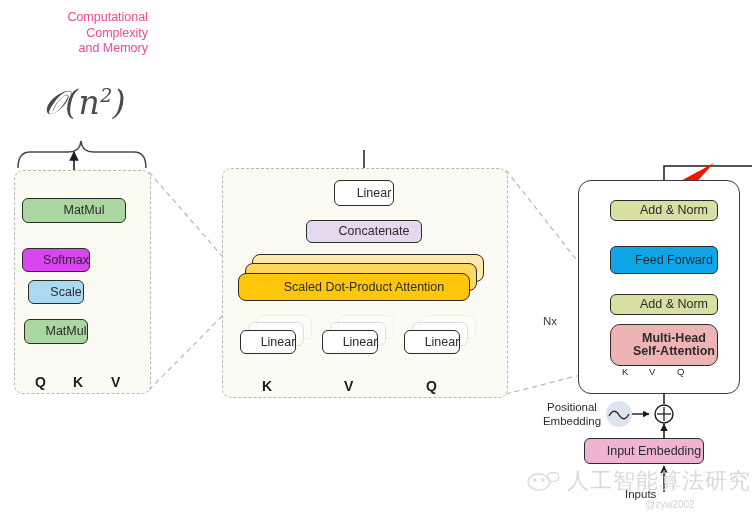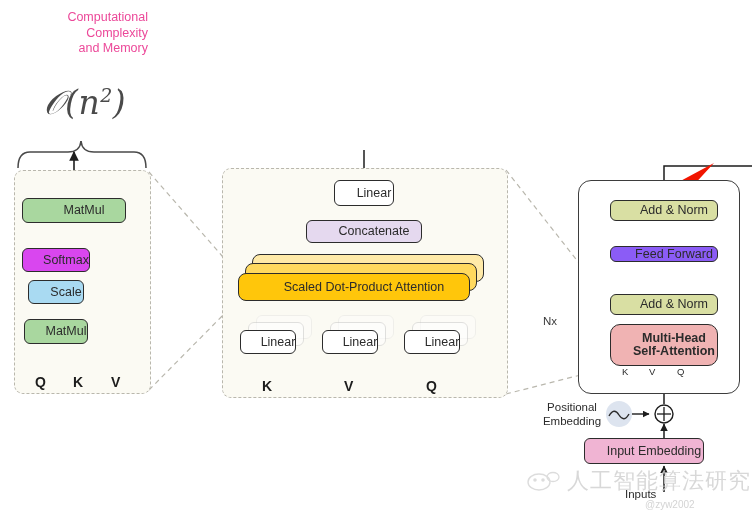--- a/index.html
+++ b/index.html
@@ -63,21 +63,21 @@
   .lin-in{width:56px;height:24px;background:#fff;}
   #n-lin-k{left:240px;top:330px;}
   #n-lin-v{left:322px;top:330px;}
   #n-lin-q{left:404px;top:330px;}
   #n-lin-k-g1{left:248px;top:322px;}   #n-lin-k-g2{left:256px;top:315px;}
   #n-lin-v-g1{left:330px;top:322px;}   #n-lin-v-g2{left:338px;top:315px;}
   #n-lin-q-g1{left:412px;top:322px;}   #n-lin-q-g2{left:420px;top:315px;}
 
   
   #n-addnorm-top{left:610px;top:200px;width:108px;height:21px;background:#d9dfa3;}
-  #n-ff{left:610px;top:246px;width:108px;height:16px;background:#8b5cf6;}
+  #n-ff{left:610px;top:246px;width:108px;height:28px;background:#0ea5e9;}
   #n-addnorm-bot{left:610px;top:294px;width:108px;height:21px;background:#d9dfa3;}
   #n-mha{left:610px;top:324px;width:108px;height:42px;background:#f0b3b3;
          flex-direction:column;border-radius:10px;font-weight:bold;}
   #n-input-emb{left:584px;top:438px;width:120px;height:26px;background:#f0b4d3;}
   .kvq-small{position:absolute;font-size:9.5px;color:#2b2b2b;}
   #nx-label{left:543px;top:275px;font-size:11.5px;color:#3a3a3a;margin-top:40px;}
   #pos-emb-label{left:533px;top:400px;width:78px;text-align:center;
                  font-size:11.5px;line-height:14px;color:#2b2b2b;}
   #inputs-label{left:625px;top:488px;font-size:11.5px;color:#2b2b2b;}
 

